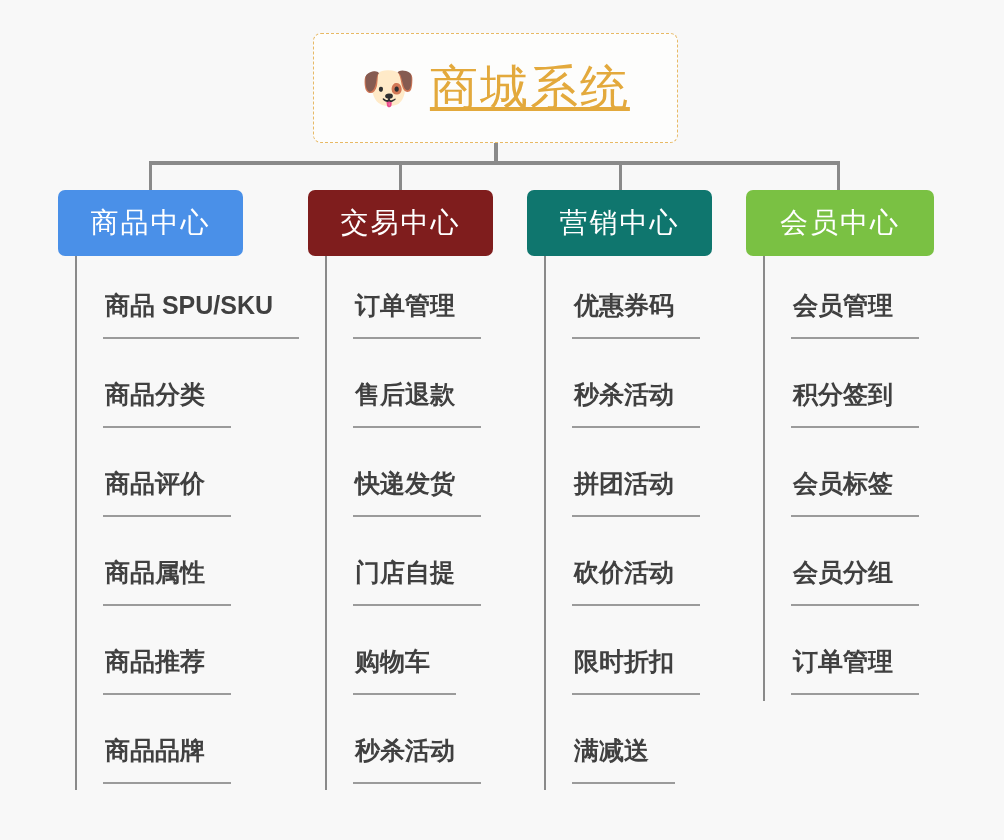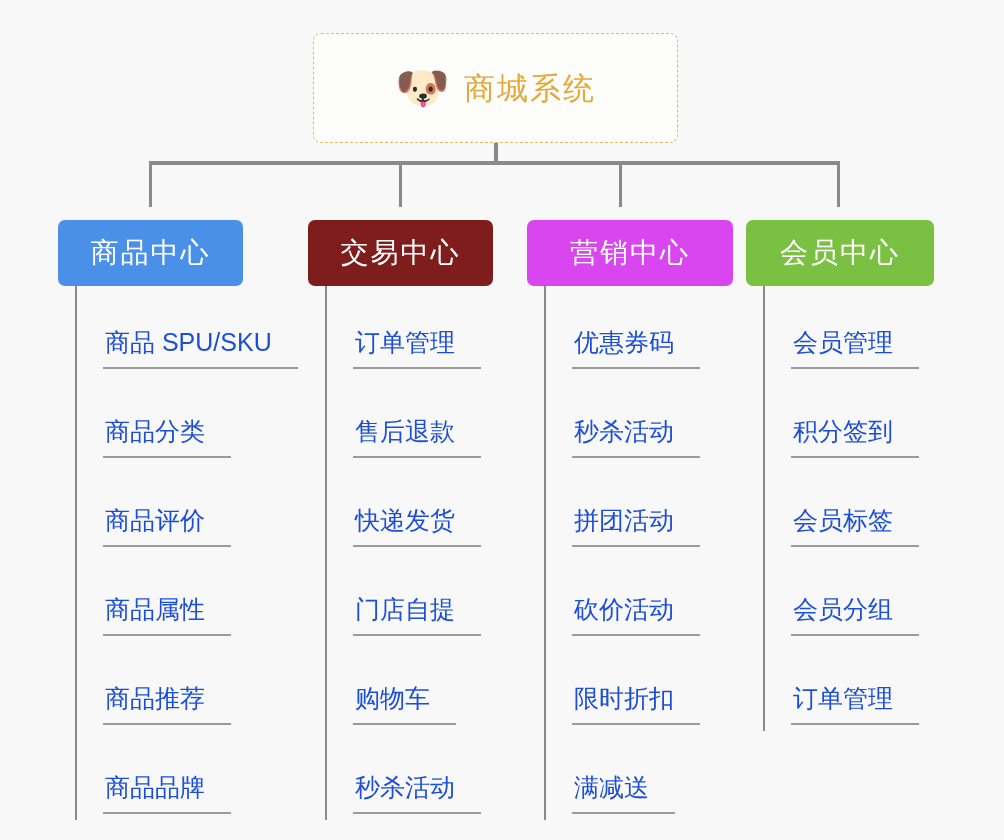--- a/index.html
+++ b/index.html
@@ -34,39 +34,40 @@
     align-items: center;
     justify-content: center;
     gap: 14px;
   }
   .root-emoji {
     font-size: 44px;
     line-height: 1;
     display: block;
   }
   .root-title {
-    font-size: 31px;
+    font-size: 48px;
     color: #e3a93c;
     letter-spacing: 2px;
     white-space: nowrap;
     line-height: 1;
+    text-decoration: underline;
   }
 
   
   .conn {
     position: absolute;
     background: #8a8a8a;
   }
   .conn-v { width: 3px; }
   .conn-h { height: 3px; }
 
   
   .column {
     position: absolute;
-    top: 220px;
+    top: 190px;
     text-align: center;
   }
   .cat-header {
     box-sizing: border-box;
     height: 66px;
     border-radius: 7px;
     display: flex;
     align-items: center;
     justify-content: center;
     color: #ffffff;
@@ -90,28 +91,29 @@
     position: relative;
     box-sizing: border-box;
     height: 89px;
     display: flex;
     align-items: flex-end;
     padding-left: 30px;
     padding-bottom: 6px;
   }
   .leaf-label {
     font-size: 25px;
-    color: #1d4ed8;
+    color: #404040;
     white-space: nowrap;
     line-height: 1.15;
-    padding-bottom: 10px;
+    padding-bottom: 17px;
     border-bottom: 2px solid #9b9b9b;
     margin-left: -2px;
     padding-left: 2px;
     padding-right: 26px;
+    font-weight: bold;
   }
 </style>
 </head>
 <body style="background: rgb(248, 248, 248);">
 
 <div id="canvas">
 
   <div class="root-node" style="border-color: rgb(232, 185, 100); background: rgb(253, 253, 252);">
     <span class="root-emoji">🐶</span>
     <span class="root-title" style="color: rgb(227, 169, 60);">商城系统</span>
@@ -172,21 +174,21 @@
       <div class="leaf">
           <span class="leaf-label">购物车</span>
         </div>
       <div class="leaf">
           <span class="leaf-label">秒杀活动</span>
         </div>
     </div>
   </div>
 
   <div class="column" style="left:527px; width:185px;">
-    <div class="cat-header" style="width: 206px; background: #d946ef;">
+    <div class="cat-header" style="width: 185px; background: #0f766e;">
       <span>营销中心</span>
     </div>
     <div class="leaf-wrap" style="margin-left:17px;">
       <div class="spine"></div>
       <div class="leaf">
           <span class="leaf-label">优惠券码</span>
         </div>
       <div class="leaf">
           <span class="leaf-label">秒杀活动</span>
         </div>

